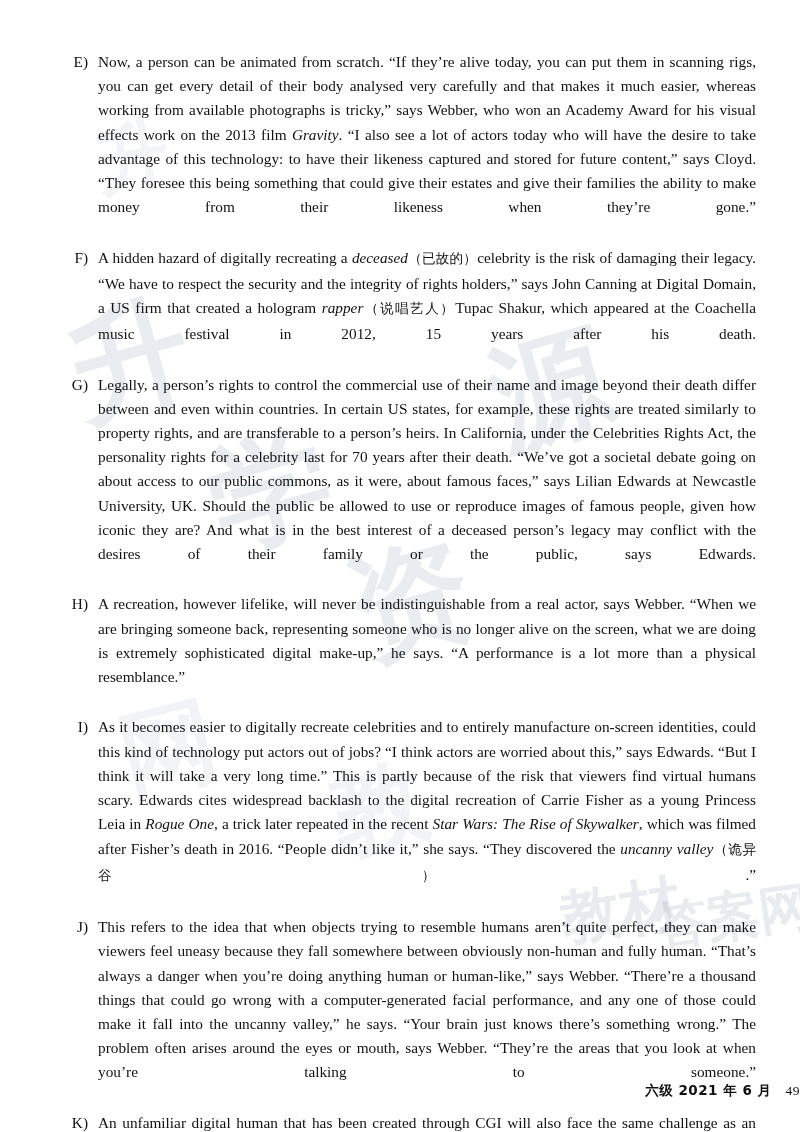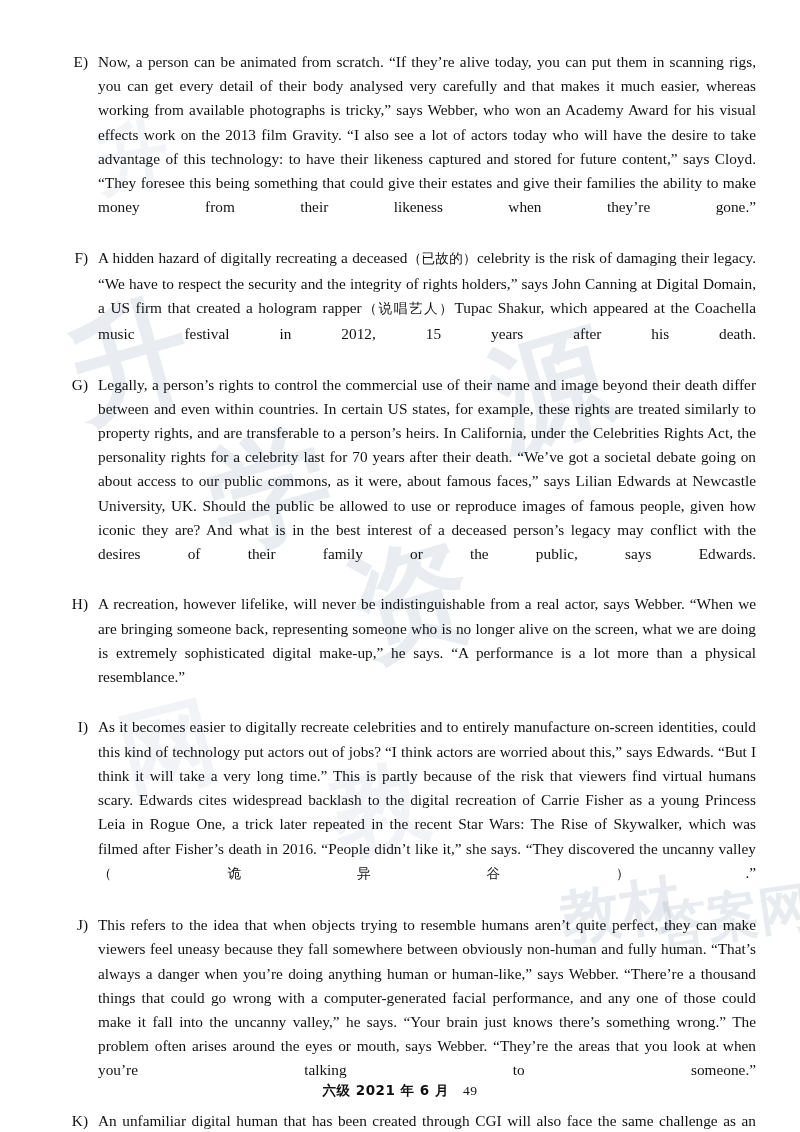--- a/index.html
+++ b/index.html
@@ -79,32 +79,32 @@
     text-justify: inter-word;
     padding-left: 10px;
     hyphens: none;
     word-spacing: 0.2px;
   }
   .para-body::after {
     content: "";
     display: inline-block;
     width: 100%;
   }
-  .ital { }
+  .ital { font-style: italic; }
   .cn {
     font-family: Liberation Mono, monospace;
     font-size: 13.6px;
   }
 
   #footer {
     position: absolute;
     left: 0;
     right: 0;
     top: 1082px;
-    text-align: center;
+    text-align: right;
     font-family: "DejaVu Sans", sans-serif;
     font-size: 13.5px;
     font-weight: 700;
     color: #111111;
     letter-spacing: 0.5px;
   }
   #footer .pg {
     font-family: "Liberation Serif", serif;
     font-weight: 400;
     margin-left: 14px;

